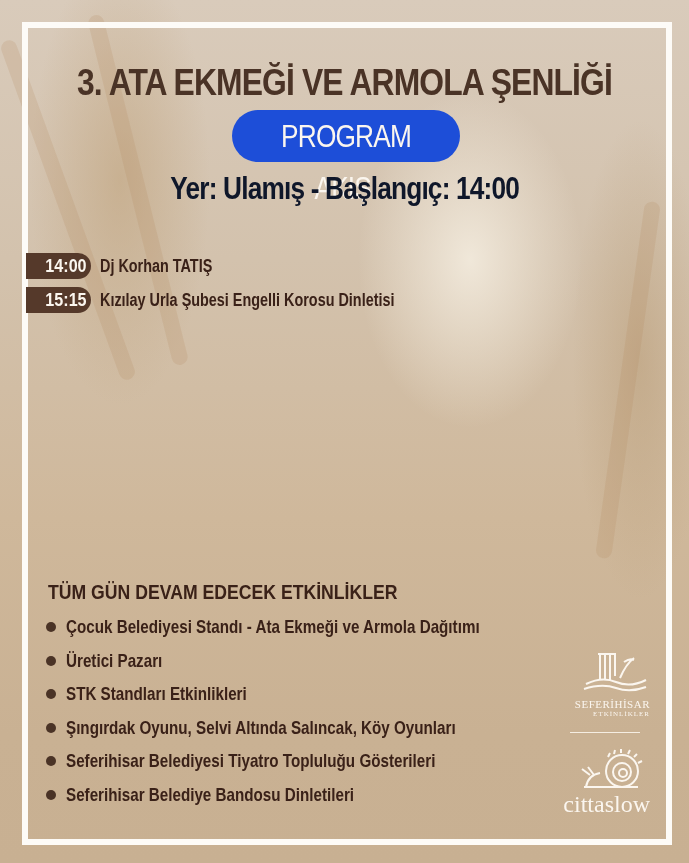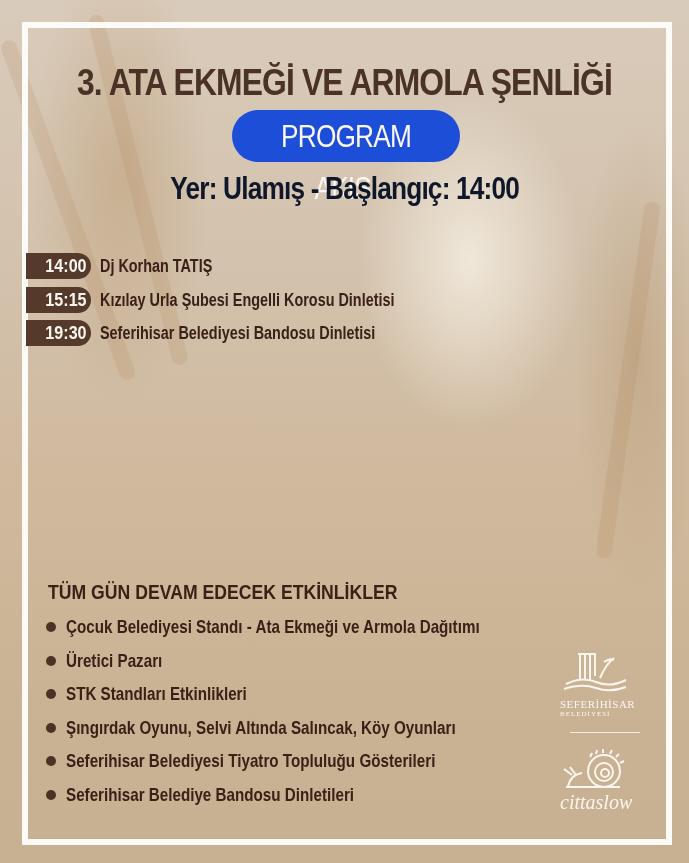--- a/index.html
+++ b/index.html
@@ -67,25 +67,25 @@
   .bullet-item { position:relative; height:33.5px; }
   .dot {
     position:absolute; left:0; top:7px; width:10px; height:10px; border-radius:50%;
     background:#4a3326;
   }
   .bullet-text {
     position:absolute; left:20px; top:0; white-space:nowrap;
     font-weight:bold; font-size:19px; color:#3a2118; line-height:24px;
     transform:scaleX(0.80); transform-origin:left;
   }
-  .logos { position:absolute; left:560px; top:650px; width:90px; text-align:left; color:#fbf6ef; }
+  .logos { position:absolute; left:560px; top:650px; width:90px; text-align:right; color:#fbf6ef; }
   .logo-sef-text { font-family:"Liberation Serif",serif; font-size:11px; letter-spacing:0.5px; line-height:12px; }
   .logo-sef-sub { font-family:"Liberation Serif",serif; font-size:7px; letter-spacing:1px; }
   .logo-divider { width:70px; height:1px; background:rgba(253,248,240,0.85); margin:14px auto 14px; }
-  .cittaslow-text { font-family:"Liberation Serif",serif; font-style:italic; font-size:20px; margin-top:-4px; }
+  .cittaslow-text { font-family:"Liberation Serif",serif; font-size:24px; margin-top:-4px; }
 </style>
 </head>
 <body>
 
 <div class="bg"></div>
 <div class="bg-stroke" style="left:60px;top:30px;transform:rotate(-20deg);"></div>
 <div class="bg-stroke" style="left:130px;top:10px;transform:rotate(-14deg);"></div>
 <div class="bg-stroke" style="left:620px;top:200px;transform:rotate(8deg);"></div>
 
 <div class="frame"></div>
@@ -95,24 +95,20 @@
 <div class="subtitle"><span>Yer: Ulamış - Başlangıç: 14:00</span></div>
 
 <div class="schedule">
   <div class="row">
     <div class="time-pill"><span>14:00</span></div>
     <div class="event">Dj Korhan TATIŞ</div>
   </div>
   <div class="row">
     <div class="time-pill"><span>15:15</span></div>
     <div class="event">Kızılay Urla Şubesi Engelli Korosu Dinletisi</div>
-  </div>
-  <div class="row">
-    <div class="time-pill"><span>19:30</span></div>
-    <div class="event">Seferihisar Belediyesi Bandosu Dinletisi</div>
   </div>
 </div>
 
 <div class="allday-title">TÜM GÜN DEVAM EDECEK ETKİNLİKLER</div>
 <div class="bullets">
   <div class="bullet-item">
     <span class="dot"></span>
     <span class="bullet-text">Çocuk Belediyesi Standı - Ata Ekmeği ve Armola Dağıtımı</span>
   </div>
   <div class="bullet-item">
@@ -141,21 +137,21 @@
   <div>
     <svg width="70" height="44" viewBox="0 0 70 44">
       <g fill="none" stroke="#fbf6ef" stroke-width="2">
         <path d="M18 4 h18 M20 4 v26 M25 4 v26 M30 4 v26 M35 4 v22"></path>
         <path d="M40 28 q6 -14 14 -20 M44 12 q6 -4 10 -2"></path>
         <path d="M6 34 q16 -8 30 -2 t30 -2"></path>
         <path d="M4 39 q18 -6 32 -1 t30 -1"></path>
       </g>
     </svg>
     <div class="logo-sef-text">SEFERİHİSAR</div>
-    <div class="logo-sef-sub">BELEDİYESİ</div>
+    <div class="logo-sef-sub">ETKİNLİKLER</div>
   </div>
   <div class="logo-divider"></div>
   <div>
     <svg width="72" height="44" viewBox="0 0 72 44">
       <g fill="none" stroke="#fbf6ef" stroke-width="2">
         <path d="M6 40 h54"></path>
         <circle cx="44" cy="24" r="16"></circle>
         <circle cx="44" cy="25" r="9"></circle>
         <circle cx="45" cy="26" r="4"></circle>
         <path d="M8 40 q2 -12 14 -14 M10 20 l6 8 M4 22 l8 6"></path>

